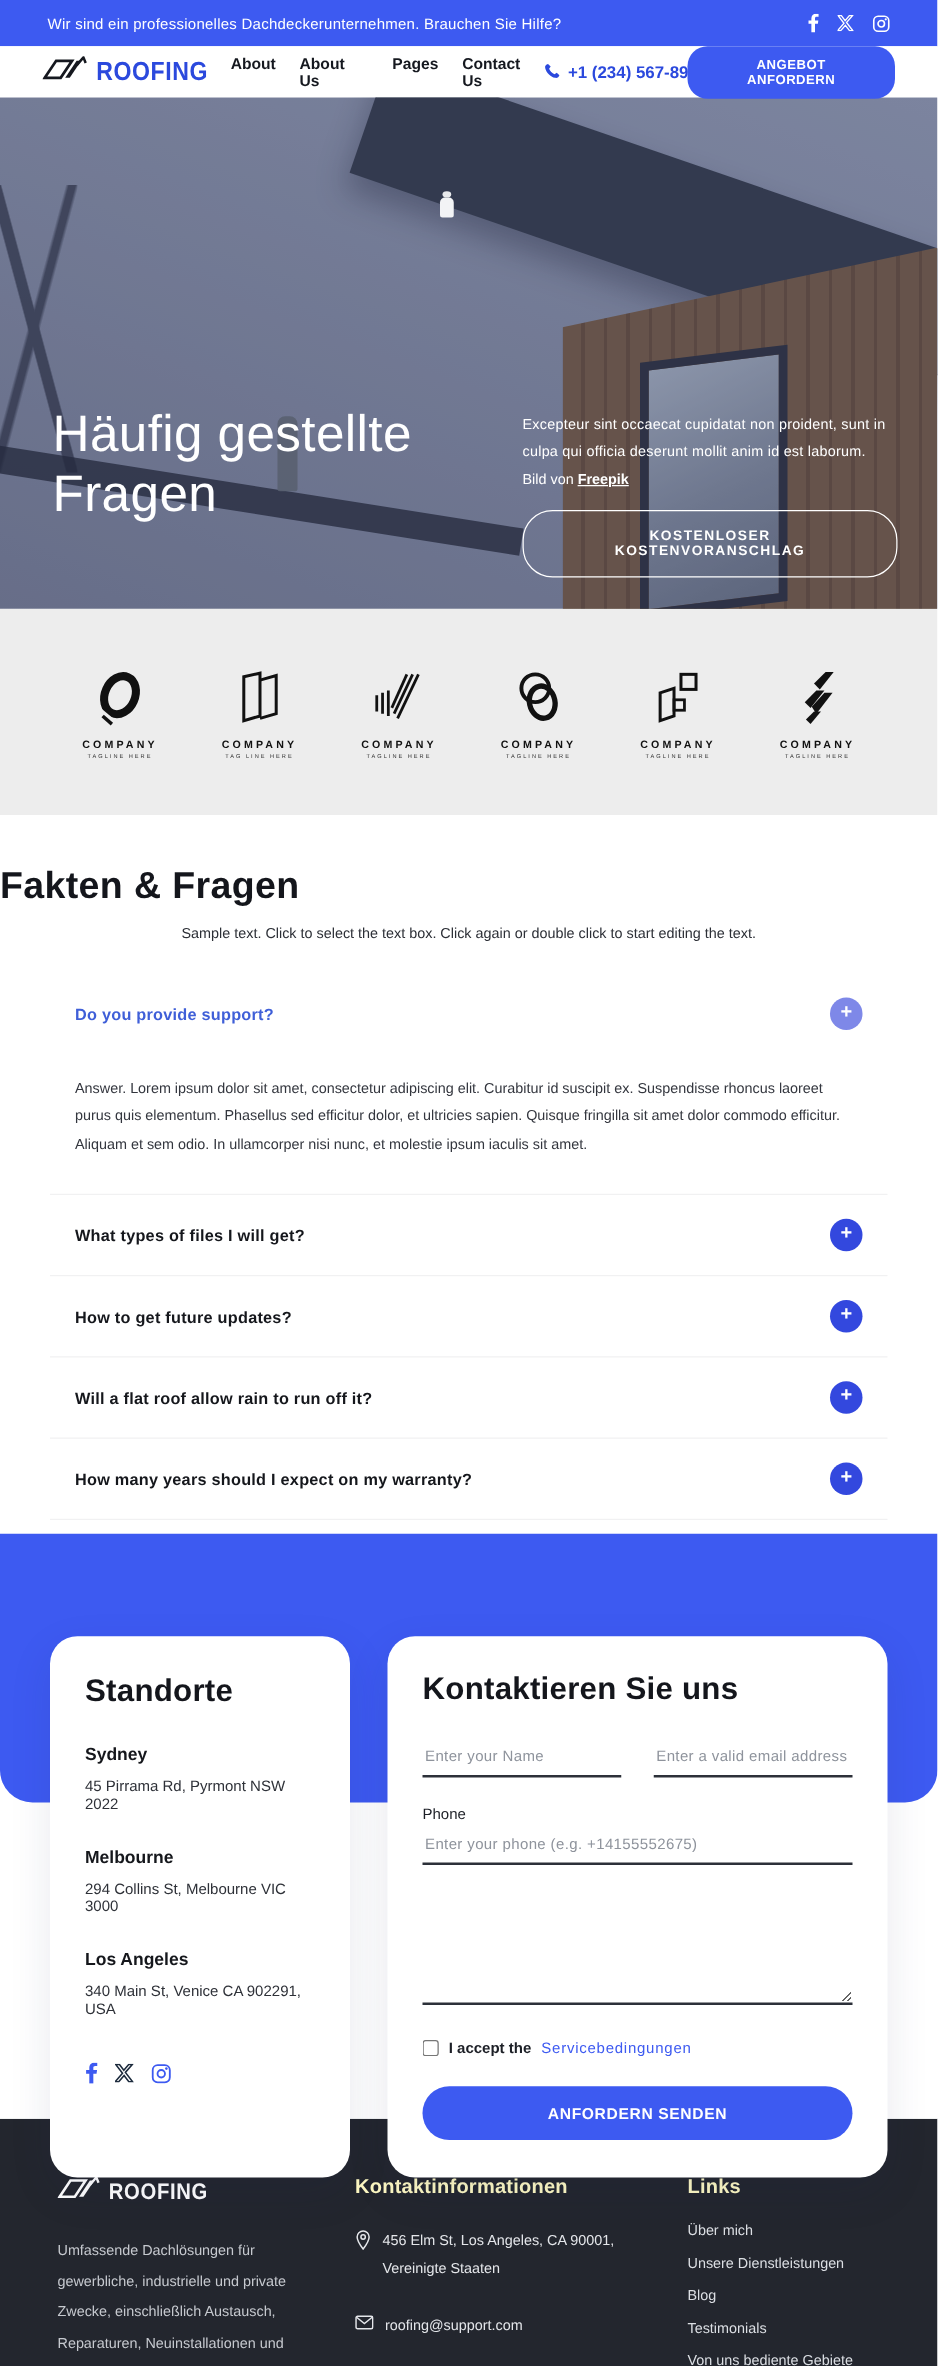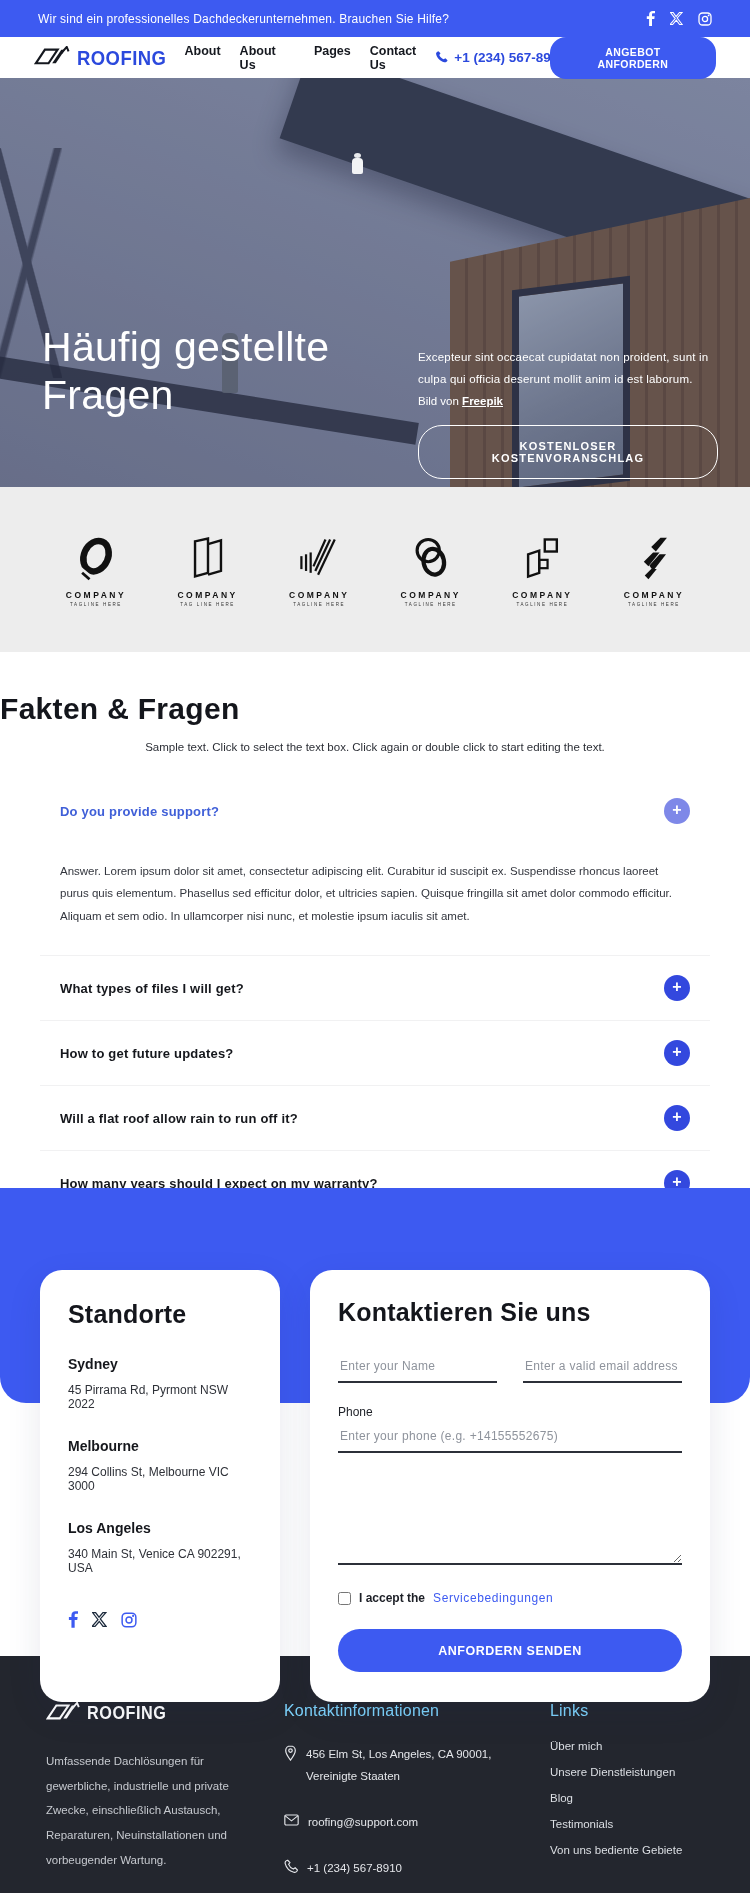--- a/index.html
+++ b/index.html
@@ -32,21 +32,21 @@
   .hero-window { position:absolute; right:120px; top:205px; width:118px; height:205px; border:7px solid #2b2f3a;
                  background:linear-gradient(160deg,#b0bbc8 0%,#8791a1 55%,#6f7989 100%); transform:skewY(-7deg); z-index:0; }
   .hero-roofline-low { position:absolute; left:-50px; top:308px; width:470px; height:22px; background:#272b37; opacity:.85; transform:rotate(9deg); z-index:0; }
   .hero-tree { position:absolute; left:-8px; top:70px; width:70px; height:230px; z-index:0; opacity:.65;
                background:linear-gradient(75deg,transparent 46%,#1f2330 47%,#1f2330 53%,transparent 54%),
                           linear-gradient(105deg,transparent 46%,#1f2330 48%,#1f2330 52%,transparent 54%); }
   .hero-worker-top { position:absolute; left:352px; top:80px; width:11px; height:16px; background:#f2f3f5; border-radius:4px 4px 2px 2px; z-index:2; }
   .hero-worker-top::before { content:""; position:absolute; top:-5px; left:2px; width:7px; height:5px; background:#e8e9ec; border-radius:50%; }
   .hero-worker-low { position:absolute; left:222px; top:255px; width:16px; height:60px; background:#596070; border-radius:6px 6px 2px 2px; z-index:2; opacity:.9; }
   .hero-title { position:absolute; left:42px; top:246px; z-index:3; color:#fff; font-size:41px; font-weight:400; line-height:1.17; letter-spacing:.3px; }
-  .hero-right { position:absolute; left:418px; top:268px; width:300px; z-index:3; color:#fff; }
+  .hero-right { position:absolute; left:418px; top:251px; width:300px; z-index:3; color:#fff; }
   .hero-desc { font-size:11.5px; line-height:1.95; letter-spacing:.2px; }
   .hero-credit { font-size:11.5px; margin-top:4px; }
   .hero-credit a { color:#fff; font-weight:bold; text-decoration:underline; }
   .hero-cta { margin-top:18px; display:inline-block; background:transparent; border:1.5px solid #fff; color:#fff;
               border-radius:24px; padding:14px 26px; font-size:11px; font-weight:bold; letter-spacing:1.2px; font-family:inherit; cursor:pointer; }
 
   
   .logos { height:165px; background:#ededed; display:flex; align-items:center; justify-content:space-between; padding:0 52px; }
   .logo-item { width:88px; text-align:center; }
   .logo-item svg { display:block; margin:0 auto 6px; }
@@ -62,21 +62,21 @@
   .faq-row.first { border-bottom:none; padding-bottom:14px; }
   .faq-q { font-size:13px; font-weight:bold; color:#15171c; letter-spacing:.2px; }
   .faq-q.open { color:#3f5fd8; }
   .plus-btn { width:26px; height:26px; border-radius:50%; background:#3348de; color:#fff; border:none; display:flex; align-items:center; justify-content:center; font-size:16px; font-weight:bold; line-height:1; flex:0 0 auto; cursor:pointer; font-family:inherit; padding-bottom:2px; }
   .plus-btn.light { background:#7e88e8; }
   .faq-answer { padding:22px 20px 28px; font-size:11.5px; line-height:1.95; color:#33363e; border-bottom:1px solid #f1f1f2; }
 
   
   .contact-wrap { position:relative; height:468px; background:#fff; }
   .contact-blue { position:absolute; top:0; left:0; width:750px; height:215px; background:#3d5af1; border-radius:0 0 26px 26px; }
-  .cards { position:relative; z-index:1; display:flex; gap:30px; padding:82px 40px 0; }
+  .cards { position:relative; z-index:1; display:flex; gap:30px; padding:82px 40px 0;margin-top:39px; }
   .card { background:#fff; border-radius:22px; box-shadow:0 12px 34px rgba(25,35,90,.10); }
   .card-locations { width:323px; padding:30px 28px 34px; }
   .card-form { flex:1; padding:28px 28px 30px; }
   .card-title { font-size:25px; font-weight:600; color:#14161c; letter-spacing:.2px; }
   .loc-group { margin-top:27px; }
   .loc-city { font-size:14px; font-weight:bold; color:#15171c; }
   .loc-addr { font-size:12px; color:#2e3138; margin-top:11px; }
   .loc-social { display:flex; gap:14px; margin-top:36px; align-items:center; }
 
   .form-row { display:flex; gap:26px; margin-top:26px; }
@@ -91,21 +91,21 @@
   .terms-link { color:#3d5af1; letter-spacing:.6px; text-decoration:none; }
   .send-btn { width:100%; height:43px; margin-top:24px; background:#3d5af1; border:none; border-radius:22px; color:#fff; font-size:12.5px; font-weight:bold; letter-spacing:.5px; font-family:inherit; cursor:pointer; }
 
   
   .footer { height:237px; background:#23262e; display:flex; padding:46px 46px 0; gap:26px; }
   .f-col1 { width:212px; }
   .f-brand { display:flex; align-items:center; gap:3px; }
   .f-brand-text { font-size:18px; font-weight:bold; color:#fff; letter-spacing:.6px; transform:scaleX(.9); transform-origin:left; }
   .f-desc { margin-top:24px; font-size:11.5px; line-height:2.15; color:#c6c9cf; }
   .f-col2 { width:226px; }
-  .f-head { font-size:16px; font-weight:400; color:#7dd3fc; letter-spacing:.2px; }
+  .f-head { font-size:16px; font-weight:700; color:#fef9c3; letter-spacing:.2px; }
   .f-contact-item { display:flex; gap:9px; margin-top:24px; font-size:11.5px; color:#e4e6ea; line-height:1.9; align-items:flex-start; }
   .f-contact-item svg { flex:0 0 auto; margin-top:1px; }
   .f-col3 { flex:1; padding-left:14px; }
   .f-links { margin-top:20px; }
   .f-link { font-size:11.5px; color:#dcdfe4; margin-bottom:14px; cursor:pointer; }
 </style>
 </head>
 <body>
 
 <div class="topbar">

